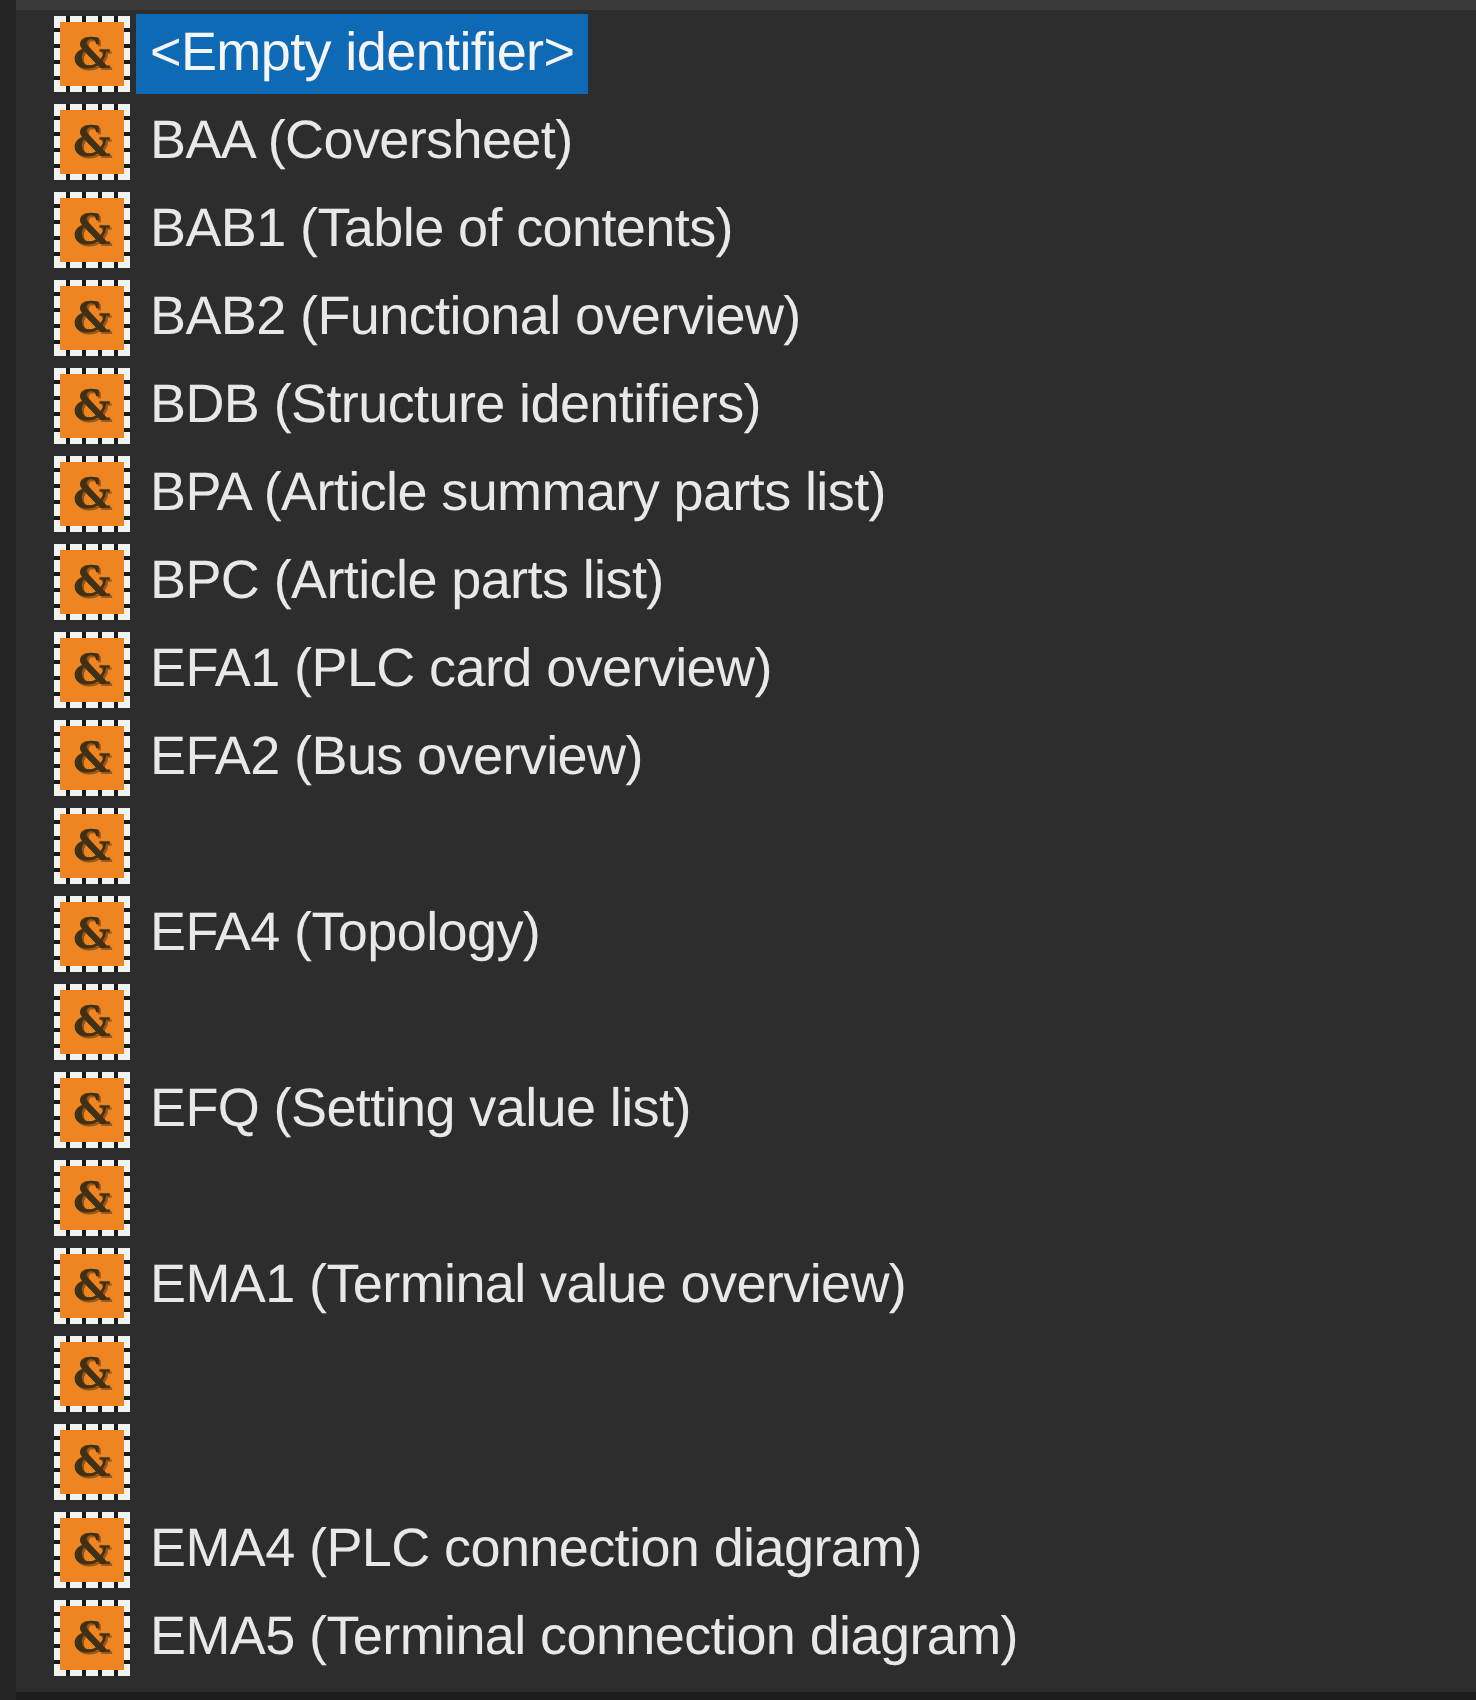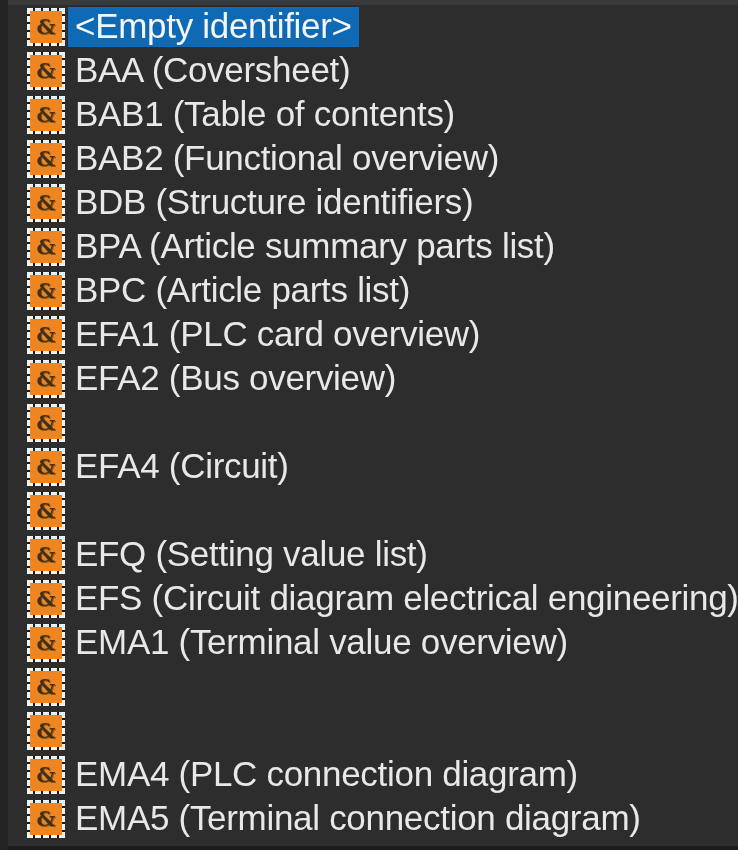--- a/index.html
+++ b/index.html
@@ -79,21 +79,21 @@
     font-weight: bold;
     font-size: 21px;
     line-height: 1;
     color: var(--amp-color);
     text-shadow: 1px 1px 0 rgba(0,0,0,0.35);
     transform: translateY(-1px);
   }
   .label {
     margin-left: 3px;
     padding: 3px 7px 5px 7px;
-    font-size: 35px;
+    font-size: 27px;
     line-height: 32px;
     color: var(--text);
     letter-spacing: -0.3px;
   }
   .row.selected .label {
     background: var(--selection);
     color: var(--text-selected);
   }
 </style>
 </head>
@@ -170,41 +170,40 @@
   <div class="row">
     <span class="icon">
         <span class="amp">&amp;</span>
       </span>
   </div>
 
   <div class="row">
     <span class="icon">
         <span class="amp">&amp;</span>
       </span>
-    <span class="label">EFA4 (Circuit)</span>
+    <span class="label">EFA4 (Topology)</span>
   </div>
 
   <div class="row">
     <span class="icon">
         <span class="amp">&amp;</span>
       </span>
   </div>
 
   <div class="row">
     <span class="icon">
         <span class="amp">&amp;</span>
       </span>
     <span class="label">EFQ (Setting value list)</span>
   </div>
 
   <div class="row">
     <span class="icon">
         <span class="amp">&amp;</span>
       </span>
-    <span class="label">EFS (Circuit diagram electrical engineering)</span>
   </div>
 
   <div class="row">
     <span class="icon">
         <span class="amp">&amp;</span>
       </span>
     <span class="label">EMA1 (Terminal value overview)</span>
   </div>
 
   <div class="row">

